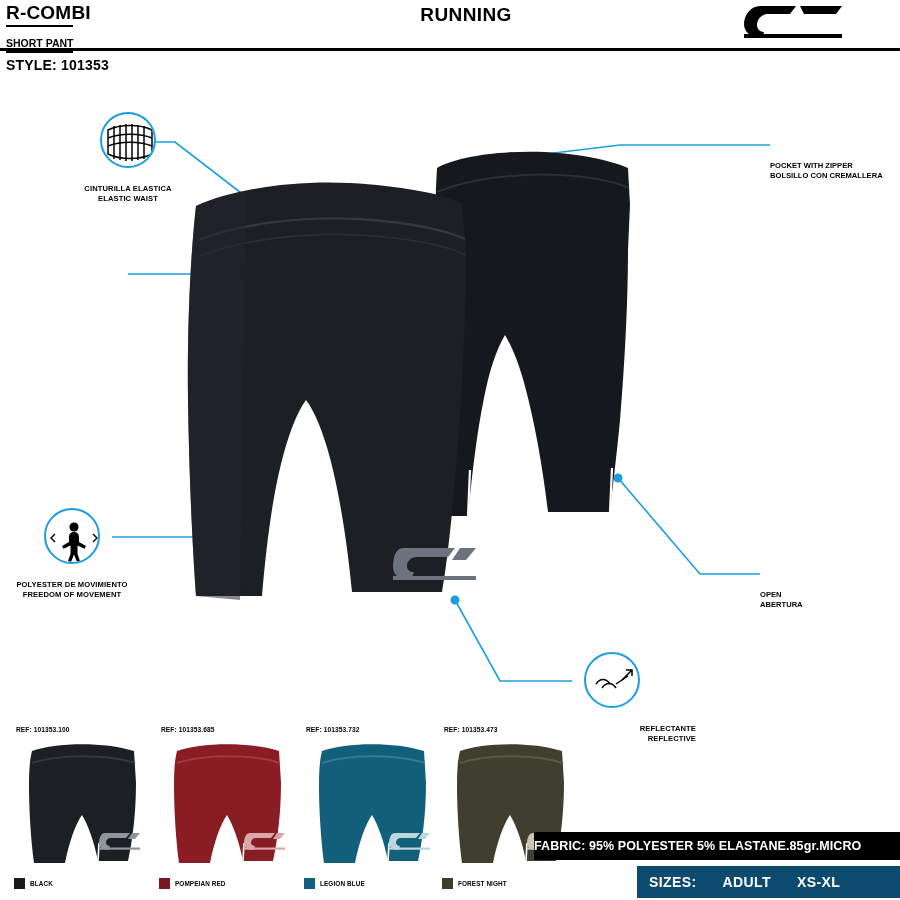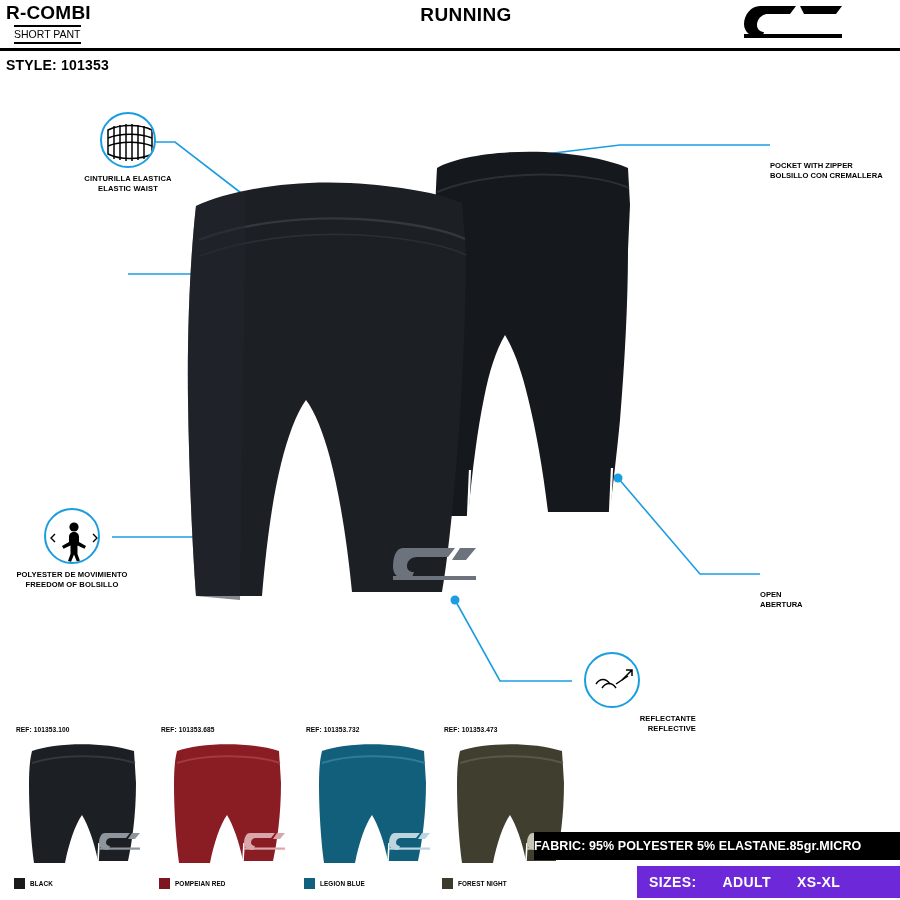--- a/index.html
+++ b/index.html
@@ -10,23 +10,23 @@
     color: #000000;
     overflow: hidden;
   }
   .page { position: relative; width: 900px; height: 900px; }
 
   
   .header { position: absolute; left: 0; top: 0; width: 856px; height: 50px; }
   .hdr-left { position: absolute; left: 6px; top: 2px; }
   .hdr-title { font-size: 19px; font-weight: bold; letter-spacing: .2px; line-height: 22px; }
   .hdr-sub {
-    font-size: 10.5px; font-weight: normal; line-height: 13px;
+    font-size: 10.5px; font-weight: bold; line-height: 13px;
     border-top: 2px solid #000; border-bottom: 2px solid #000;
-    display: inline-block; padding: 1px 0 1px 0; margin-top: 1px; margin-left: 8px;
+    display: inline-block; padding: 10px 0 1px 0; margin-top: 1px;
   }
   .hdr-center {
     position: absolute; left: 16px; top: 4px; width: 900px; text-align: center;
     font-size: 19px; font-weight: bold; letter-spacing: .4px;
   }
   .hdr-rule { position: absolute; left: 0; top: 48px; width: 900px; height: 3px; background: #000; }
   .hdr-logo { position: absolute; right: 8px; top: 4px; width: 110px; height: 36px; }
 
   .style-line {
     position: absolute; left: 6px; top: 57px;
@@ -34,21 +34,21 @@
   }
 
   
   .callout { position: absolute; text-align: center; }
   .callout .badge {
     width: 56px; height: 56px; border-radius: 50%;
     border: 2px solid #1b9de2; background: #fff;
     margin: 0 auto; position: relative; overflow: hidden;
   }
   .callout .cap {
-    margin-top: 6px; font-size: 7.6px; font-weight: bold; line-height: 9.6px;
+    margin-top: 16px; font-size: 7.6px; font-weight: bold; line-height: 9.6px;
     letter-spacing: .1px; white-space: nowrap;
   }
   .label-right { position: absolute; text-align: left; margin-top: 27px; }
   .label-right .cap { font-size: 7.6px; font-weight: bold; line-height: 9.6px; white-space: nowrap; }
 
   svg.lines { position: absolute; left: 0; top: 0; width: 900px; height: 900px; pointer-events: none; }
 
   
   .cw { position: absolute; top: 726px; width: 150px; }
   .cw .ref { font-size: 6.6px; font-weight: bold; letter-spacing: .1px; margin-left: 6px; }
@@ -57,21 +57,21 @@
   .cw .cname { font-size: 6.4px; font-weight: bold; letter-spacing: .1px; }
 
   
   .fabric-bar {
     position: absolute; left: 534px; top: 832px; width: 366px; height: 28px;
     background: #000; color: #fff; display: flex; align-items: center;
     font-size: 12.5px; font-weight: bold; letter-spacing: .1px;
   }
   .sizes-bar {
     position: absolute; left: 637px; top: 866px; width: 263px; height: 32px;
-    background: #6d28d9; color: #fff; display: flex; align-items: center;
+    background: #0c4a6e; color: #fff; display: flex; align-items: center;
     padding-left: 12px; font-size: 14px; font-weight: bold; letter-spacing: .4px; gap: 26px;
   }
 </style>
 </head>
 <body>
 
 <div class="page">
 
   <div class="header">
     <div class="hdr-left">
@@ -185,21 +185,21 @@
           <path d="M28 22 C31 22 33 24 33 27 L33 32 L40 36 L38.5 38.8 L31.5 35.4 L31.5 44 L34 51 L31 52 L28 44.5 L25 52 L22 51 L24.5 44 L24.5 35.4 L17.5 38.8 L16 36 L23 32 L23 27 C23 24 25 22 28 22 Z"></path>
         </g>
         <g stroke="#000" stroke-width="1.4" fill="none">
           <path d="M9 24 L5 28 L9 32"></path>
           <path d="M47 24 L51 28 L47 32"></path>
         </g>
       </svg>
     </div>
     <div class="cap">
       <span>POLYESTER DE MOVIMIENTO</span><br>
-      <span>FREEDOM OF BOLSILLO</span>
+      <span>FREEDOM OF MOVEMENT</span>
     </div>
   </div>
 
   <div class="callout" style="left:528px; top:652px; width:168px;text-align:right;">
     <div class="badge">
       <svg viewBox="0 0 56 56" width="56" height="56">
         <g stroke="#000" stroke-width="1.5" fill="none">
           <path d="M10 30 C14 24 20 24 24 30"></path>
           <path d="M16 34 C20 28 26 28 30 34"></path>
           <path d="M36 26 L46 16 M40 16 L46 16 L46 22"></path>

